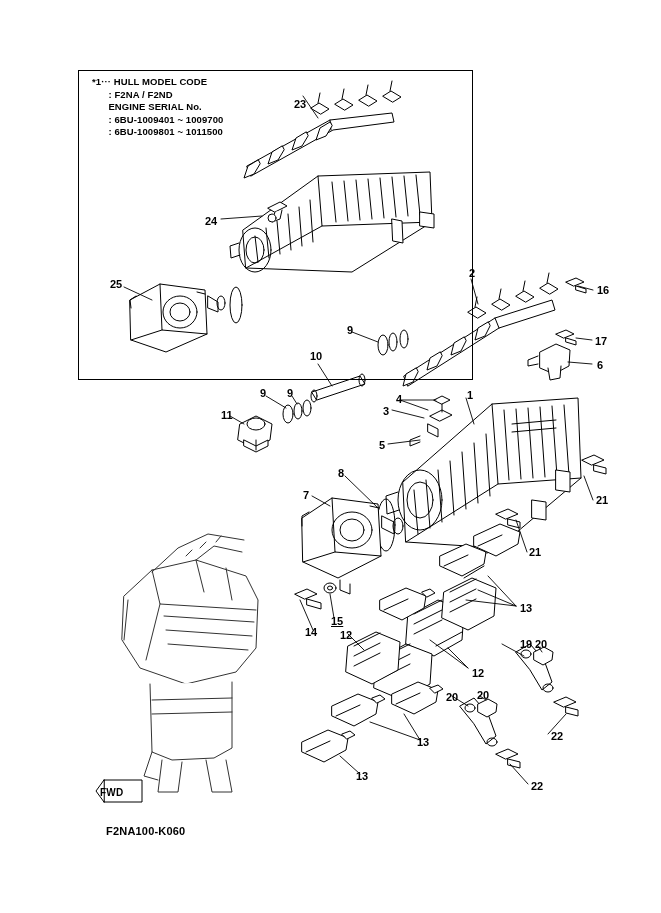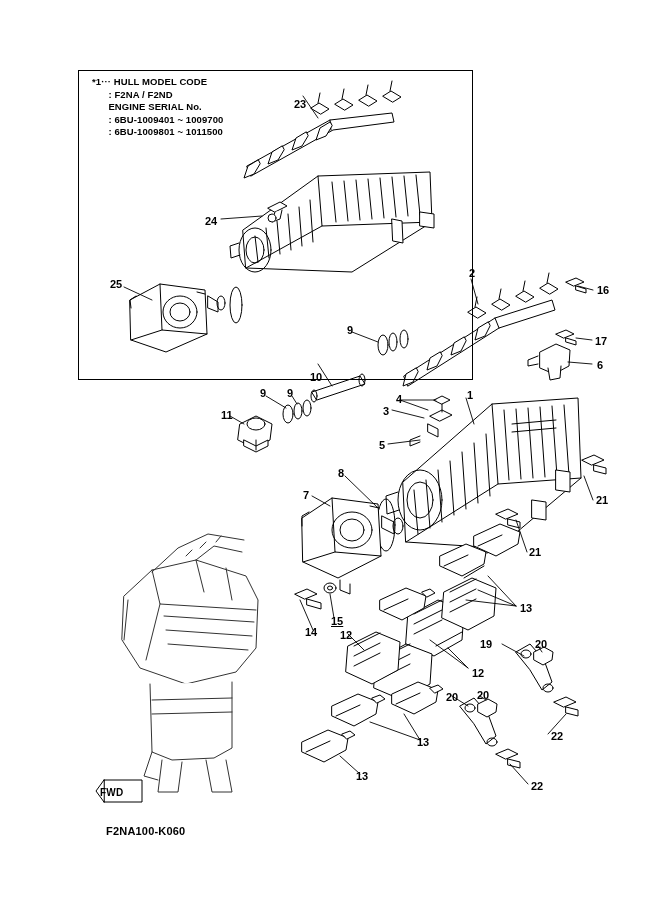--- a/index.html
+++ b/index.html
@@ -391,37 +391,37 @@
 
   <div id="callout-layer">
       <div class="callout" style="left: 294px; top: 75px; margin-top: 24px;">23</div>
       <div class="callout" style="left: 205px; top: 216px;">24</div>
       <div class="callout" style="left: 110px; top: 279px; text-align: right;">25</div>
       <div class="callout" style="left: 469px; top: 268px;">2</div>
       <div class="callout" style="left: 597px; top: 285px; text-align: right;">16</div>
       <div class="callout" style="left: 595px; top: 336px;">17</div>
       <div class="callout" style="left: 597px; top: 360px;">6</div>
       <div class="callout" style="left: 347px; top: 325px;">9</div>
-      <div class="callout" style="left: 310px; top: 372px;">10</div>
+      <div class="callout" style="left: 310px; top: 351px;">10</div>
       <div class="callout" style="left: 260px; top: 388px;">9</div>
       <div class="callout" style="left: 287px; top: 388px;">9</div>
       <div class="callout" style="left: 396px; top: 394px;">4</div>
       <div class="callout" style="left: 467px; top: 390px;">1</div>
       <div class="callout" style="left: 383px; top: 406px;">3</div>
       <div class="callout" style="left: 221px; top: 410px;">11</div>
       <div class="callout" style="left: 379px; top: 440px;">5</div>
       <div class="callout" style="left: 338px; top: 468px;">8</div>
       <div class="callout" style="left: 596px; top: 495px;">21</div>
       <div class="callout" style="left: 303px; top: 490px;">7</div>
       <div class="callout" style="left: 529px; top: 547px;">21</div>
       <div class="callout" style="left: 520px; top: 603px;">13</div>
       <div class="callout" style="left: 305px; top: 627px;">14</div>
       <div class="callout" style="left: 331px; top: 616px; text-decoration: underline;">15</div>
       <div class="callout" style="left: 340px; top: 630px;">12</div>
-      <div class="callout" style="left: 480px; top: 639px;">19</div>
+      <div class="callout" style="left: 520px; top: 639px;">19</div>
       <div class="callout" style="left: 535px; top: 639px;">20</div>
       <div class="callout" style="left: 472px; top: 668px;">12</div>
       <div class="callout" style="left: 446px; top: 692px;">20</div>
       <div class="callout" style="left: 477px; top: 690px;">20</div>
       <div class="callout" style="left: 551px; top: 731px;">22</div>
       <div class="callout" style="left: 417px; top: 737px;">13</div>
       <div class="callout" style="left: 356px; top: 771px;">13</div>
       <div class="callout" style="left: 531px; top: 781px;">22</div>
     </div>
 </div>

